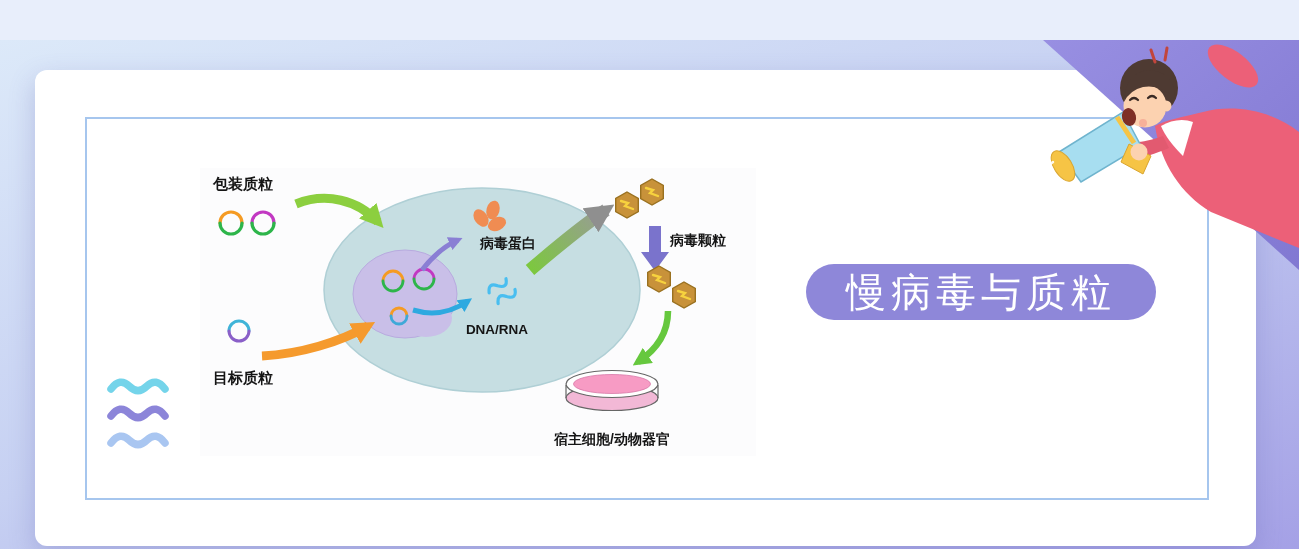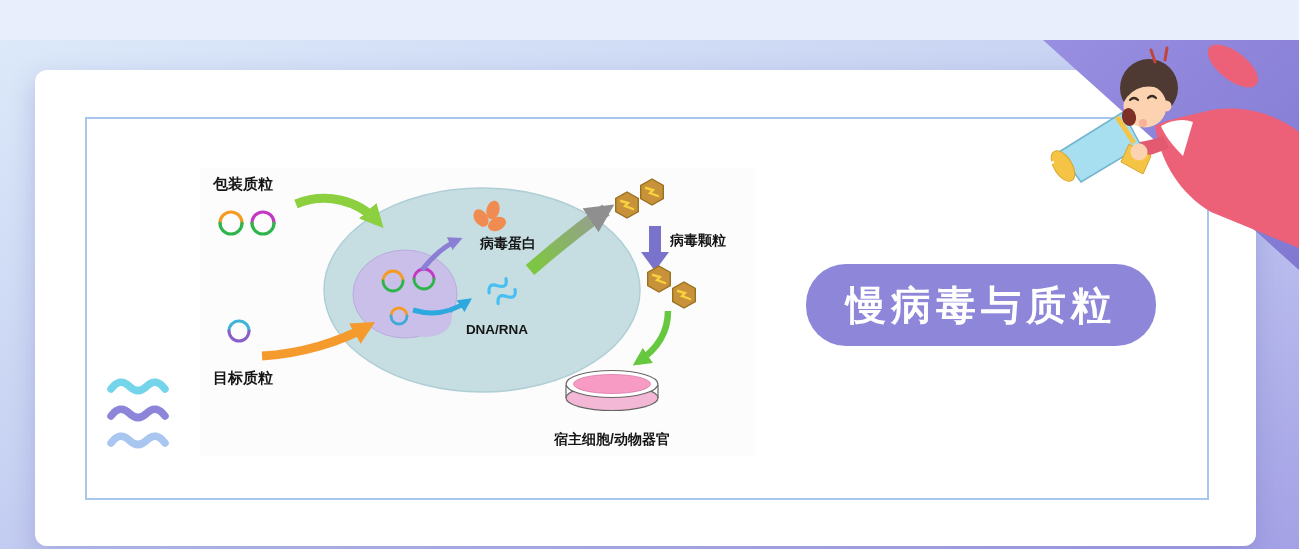--- a/index.html
+++ b/index.html
@@ -6,24 +6,24 @@
   .stage{position:relative;width:1299px;height:549px;overflow:hidden;
     background:linear-gradient(160deg,#dcE9f9 0%,#c6d0f2 45%,#a29de5 100%);
     font-family:"Liberation Sans", sans-serif;margin-top:40px;}
   .card{position:absolute;left:35px;top:30px;width:1221px;height:476px;
     background:#ffffff;border-radius:12px;
     box-shadow:0 10px 26px rgba(100,100,180,.30);}
   .frame{position:absolute;left:85px;top:77px;width:1120px;height:379px;
     border:2px solid #A6C6EE;}
   .diagram{position:absolute;left:200px;top:128px;width:556px;height:288px;
     background:#fcfcfd;}
-  .pill{position:absolute;left:806px;top:224px;width:350px;height:82px;
+  .pill{position:absolute;left:806px;top:224px;width:350px;height:56px;
     border-radius:40px;background:#8E87D9;display:flex;align-items:center;
     justify-content:center;color:#ffffff;font-size:40px;letter-spacing:5px;
-    font-weight:700;}
+    font-weight:400;}
   .waves{position:absolute;left:106px;top:336px;}
   .ribbon{position:absolute;right:0;top:0;width:262px;height:232px;}
   svg text{font-family:"Liberation Sans", sans-serif;font-weight:700;fill:#151515;}
 </style>
 </head>
 <body>
 
 <div class="stage">
 
   <div class="card"></div>

